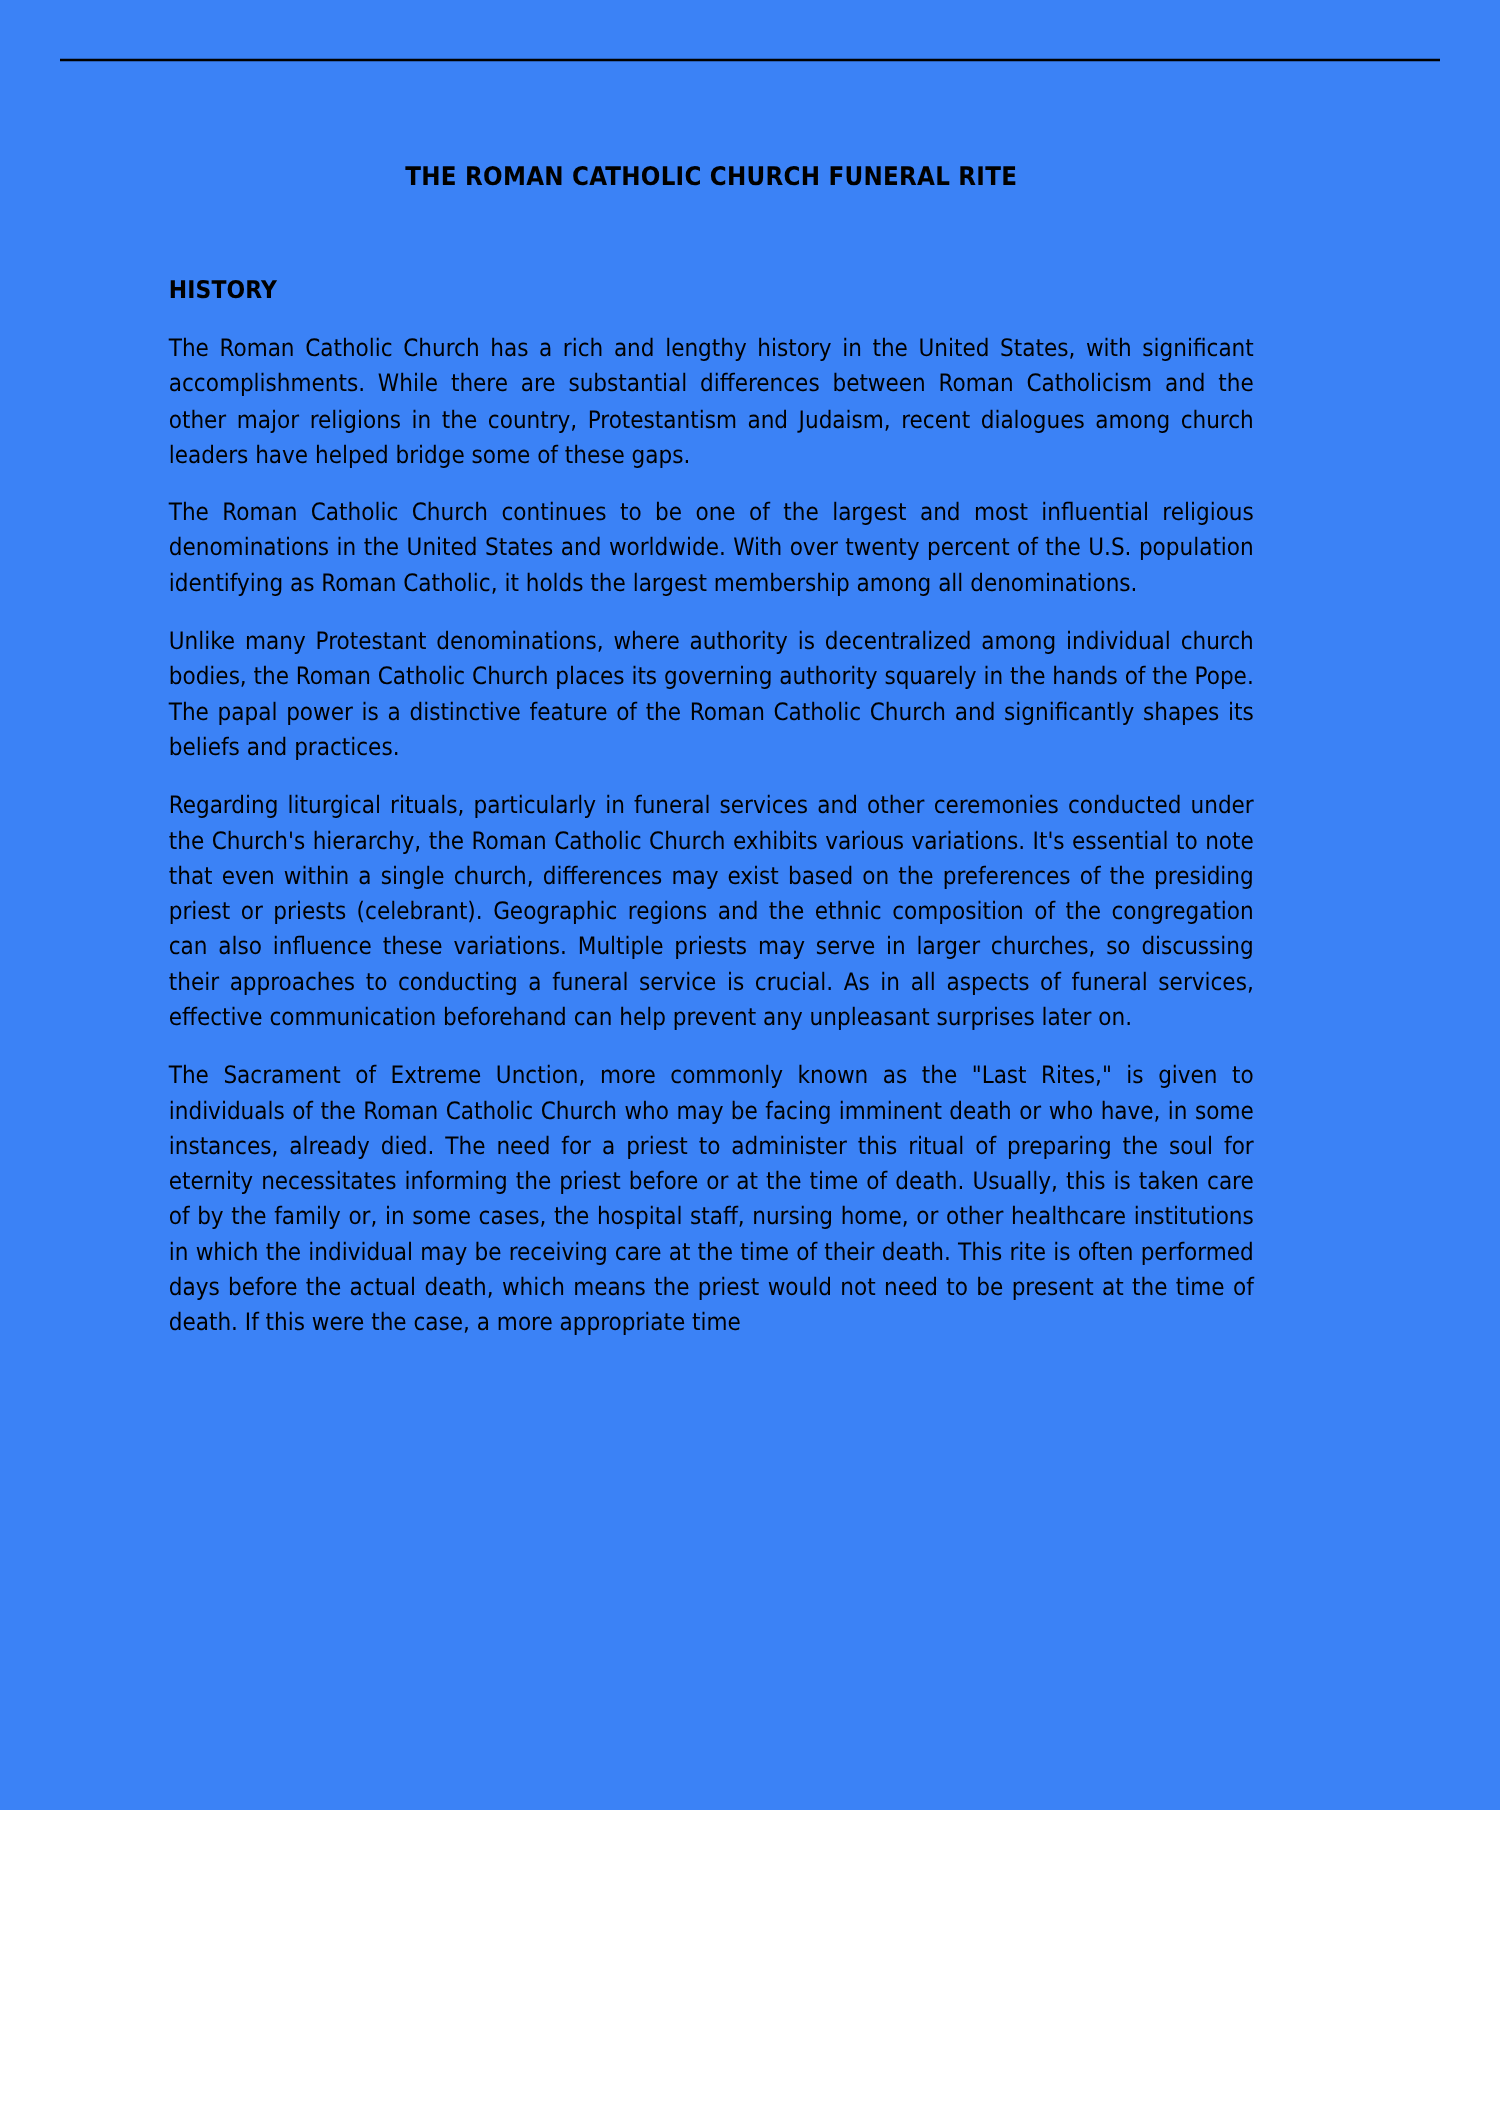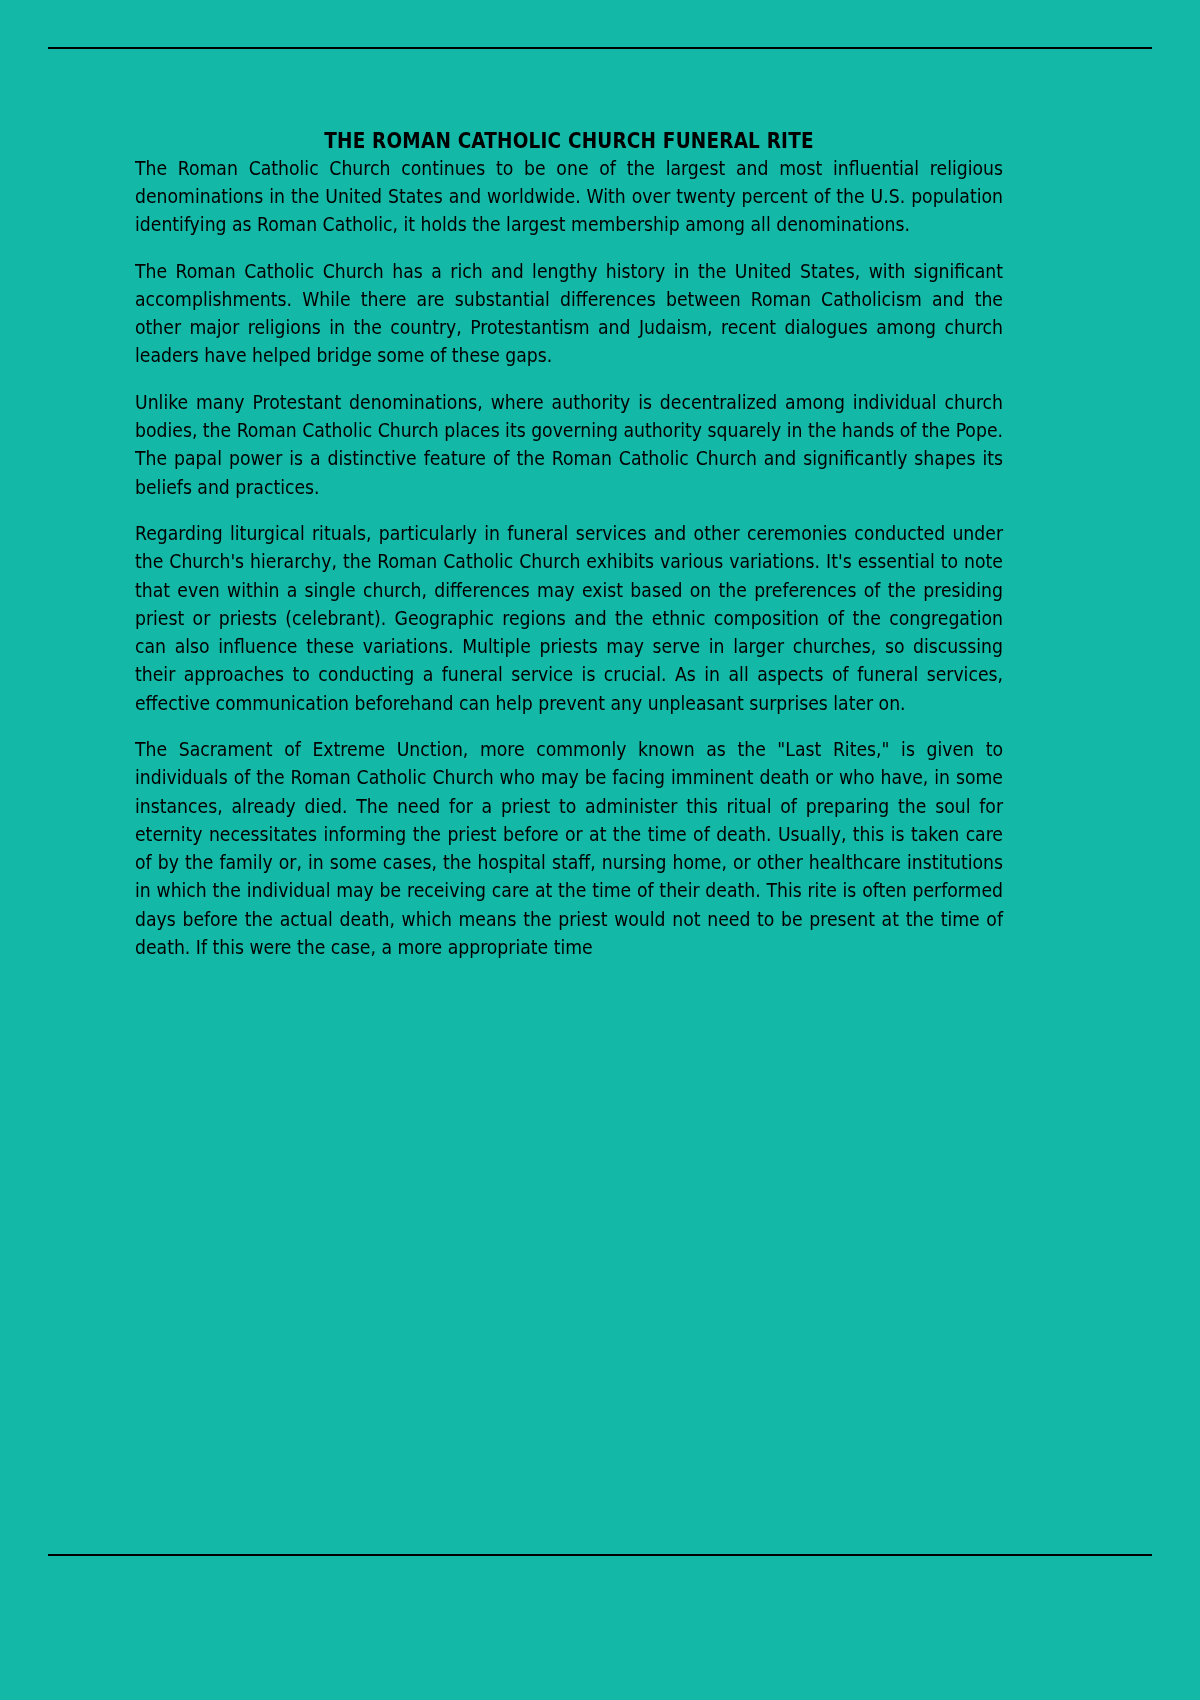--- a/index.html
+++ b/index.html
@@ -8,22 +8,22 @@
     background: #ffffff;
   }
   body {
     font-family: "DejaVu Sans", "Liberation Sans", sans-serif;
     color: #000000;
     -webkit-font-smoothing: antialiased;
   }
   .page {
     position: relative;
     width: 1200px;
-    height: 1700px;
-    background: #14b8a6;
+    height: 1448px;
+    background: #3b82f6;
     overflow: hidden;
     box-sizing: border-box;
   }
   .rule-top {
     position: absolute;
     left: 48px;
     right: 48px;
     top: 47px;
     height: 0;
     border-top: 2px solid #000000;
@@ -93,24 +93,25 @@
 <body>
 
 <div class="page">
 
   <div class="rule-top"></div>
 
   <div class="content">
 
     <h1 class="doc-title">THE ROMAN CATHOLIC CHURCH FUNERAL RITE</h1>
 
+    <h2 class="section-heading heading-history">HISTORY</h2>
+
+    <p class="body-text">The Roman Catholic Church has a rich and lengthy history in the United States, with significant accomplishments. While there are substantial differences between Roman Catholicism and the other major religions in the country, Protestantism and Judaism, recent dialogues among church leaders have helped bridge some of these gaps.</p>
 
     <p class="body-text">The Roman Catholic Church continues to be one of the largest and most influential religious denominations in the United States and worldwide. With over twenty percent of the U.S. population identifying as Roman Catholic, it holds the largest membership among all denominations.</p>
-
-    <p class="body-text">The Roman Catholic Church has a rich and lengthy history in the United States, with significant accomplishments. While there are substantial differences between Roman Catholicism and the other major religions in the country, Protestantism and Judaism, recent dialogues among church leaders have helped bridge some of these gaps.</p>
 
     <p class="body-text">Unlike many Protestant denominations, where authority is decentralized among individual church bodies, the Roman Catholic Church places its governing authority squarely in the hands of the Pope. The papal power is a distinctive feature of the Roman Catholic Church and significantly shapes its beliefs and practices.</p>
 
     <p class="body-text">Regarding liturgical rituals, particularly in funeral services and other ceremonies conducted under the Church's hierarchy, the Roman Catholic Church exhibits various variations. It's essential to note that even within a single church, differences may exist based on the preferences of the presiding priest or priests (celebrant). Geographic regions and the ethnic composition of the congregation can also influence these variations. Multiple priests may serve in larger churches, so discussing their approaches to conducting a funeral service is crucial. As in all aspects of funeral services, effective communication beforehand can help prevent any unpleasant surprises later on.</p>
 
 
     <p class="body-text">The Sacrament of Extreme Unction, more commonly known as the "Last Rites," is given to individuals of the Roman Catholic Church who may be facing imminent death or who have, in some instances, already died. The need for a priest to administer this ritual of preparing the soul for eternity necessitates informing the priest before or at the time of death. Usually, this is taken care of by the family or, in some cases, the hospital staff, nursing home, or other healthcare institutions in which the individual may be receiving care at the time of their death. This rite is often performed days before the actual death, which means the priest would not need to be present at the time of death. If this were the case, a more appropriate time</p>
 
   </div>
 

